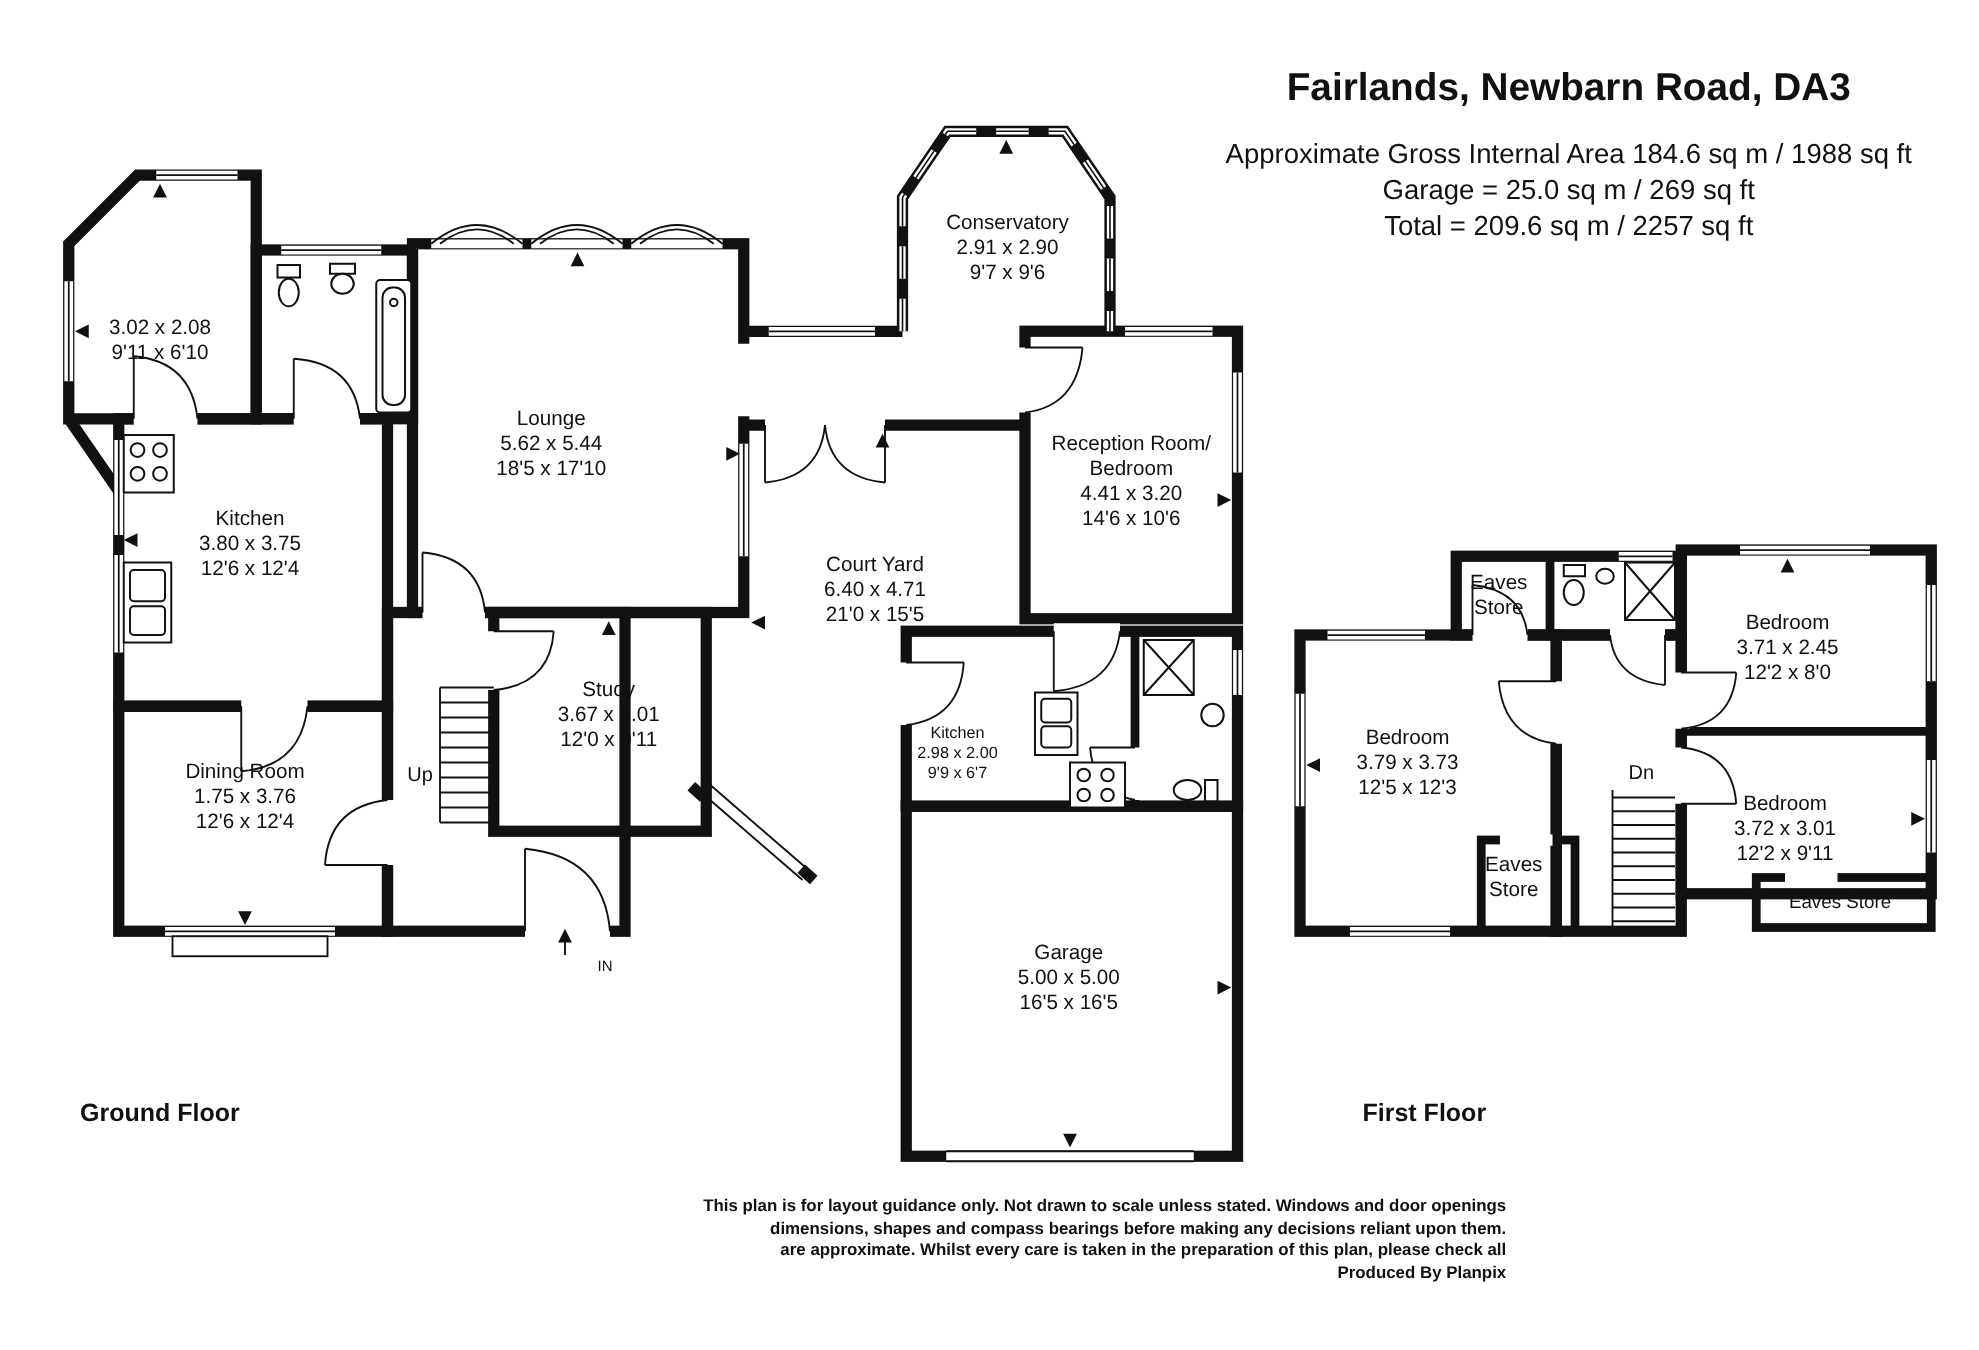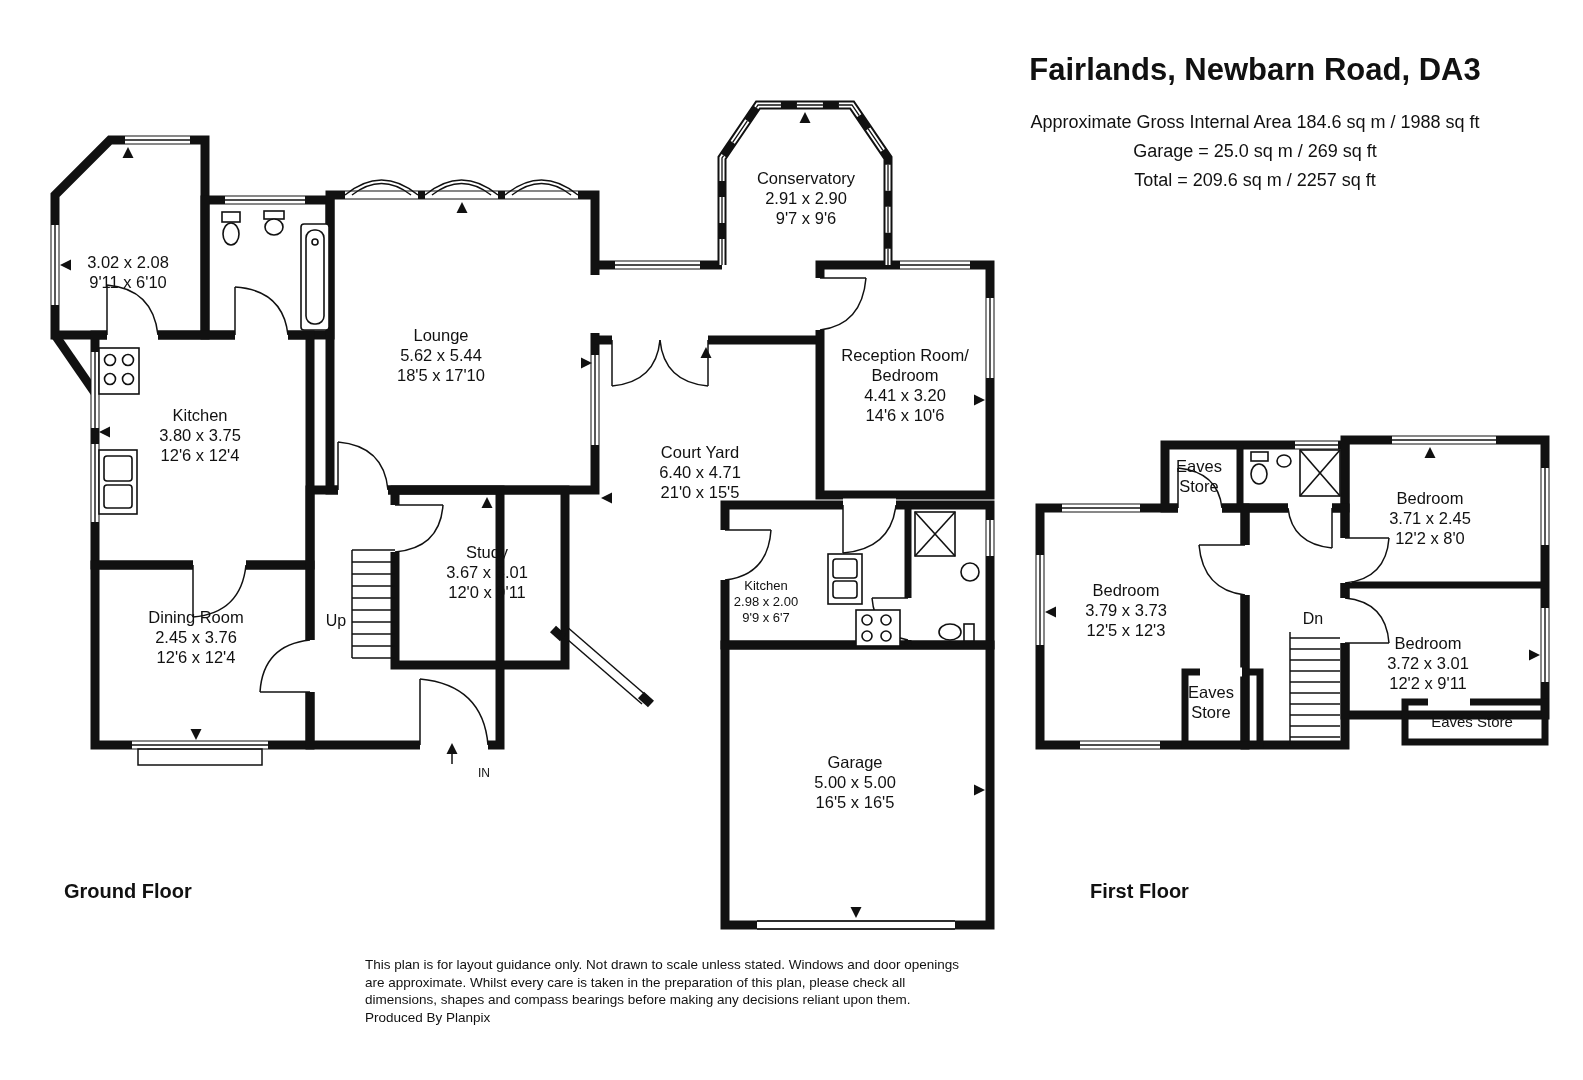--- a/index.html
+++ b/index.html
@@ -25,23 +25,23 @@
 
   
   .room-label { position:absolute; transform:translateX(-50%); text-align:center;
                 font-size:16.5px; line-height:20px; white-space:nowrap; }
   .room-label.small { font-size:13px; line-height:16px; }
   .anno { position:absolute; transform:translateX(-50%); font-size:16px; white-space:nowrap; }
   .anno.in { font-size:12px;margin-left:32px; }
   .floor-label { position:absolute; font-size:20px; font-weight:700;margin-left:42px; }
   .header { position:absolute; left:955px; top:52px; width:600px; text-align:center; }
   .header h1 { font-size:31px; font-weight:700; margin:0 0 20px 0; }
-  .header .area { font-size:18px; line-height:29px; }
+  .header .area { font-size:22px; line-height:29px; }
   .disclaimer { position:absolute; left:785px; top:956px; transform:translateX(-50%);
-                width:840px; text-align:left; font-size:13.5px; line-height:17.5px; }
+                width:840px; text-align:right; font-size:13.5px; line-height:17.5px;font-weight:bold; }
 </style>
 </head>
 <body>
 
 <div class="page">
 
   <svg class="plan" width="1583" height="1080" viewBox="0 0 1583 1080">
 
     <g class="w">
       <path d="M110,140 H205 V335 H55 V195 Z"></path>
@@ -313,21 +313,21 @@
   </div>
 
   <div class="room-label" style="left:200px;top:405px">
     <div>Kitchen</div>
     <div>3.80 x 3.75</div>
     <div>12'6 x 12'4</div>
   </div>
 
   <div class="room-label" style="left:196px;top:607px">
     <div>Dining Room</div>
-    <div>2.45 x 3.76</div>
+    <div>1.75 x 3.76</div>
     <div>12'6 x 12'4</div>
   </div>
 
   <div class="room-label" style="left:487px;top:542px">
     <div>Study</div>
     <div>3.67 x 3.01</div>
     <div>12'0 x 9'11</div>
   </div>
 
   <div class="room-label" style="left:806px;top:168px">
@@ -395,18 +395,18 @@
 
   <div class="anno" style="left:336px;top:612px">Up</div>
   <div class="anno" style="left:1313px;top:610px">Dn</div>
   <div class="anno in" style="left:452px;top:766px">IN</div>
 
   <div class="floor-label" style="left:22px;top:880px">Ground Floor</div>
   <div class="floor-label" style="left:1048px;top:880px">First Floor</div>
 
   <div class="disclaimer">
     <div>This plan is for layout guidance only. Not drawn to scale unless stated. Windows and door openings</div>
+    <div>dimensions, shapes and compass bearings before making any decisions reliant upon them.</div>
     <div>are approximate. Whilst every care is taken in the preparation of this plan, please check all</div>
-    <div>dimensions, shapes and compass bearings before making any decisions reliant upon them.</div>
     <div>Produced By Planpix</div>
   </div>
 
 </div>
 
 </body></html>

